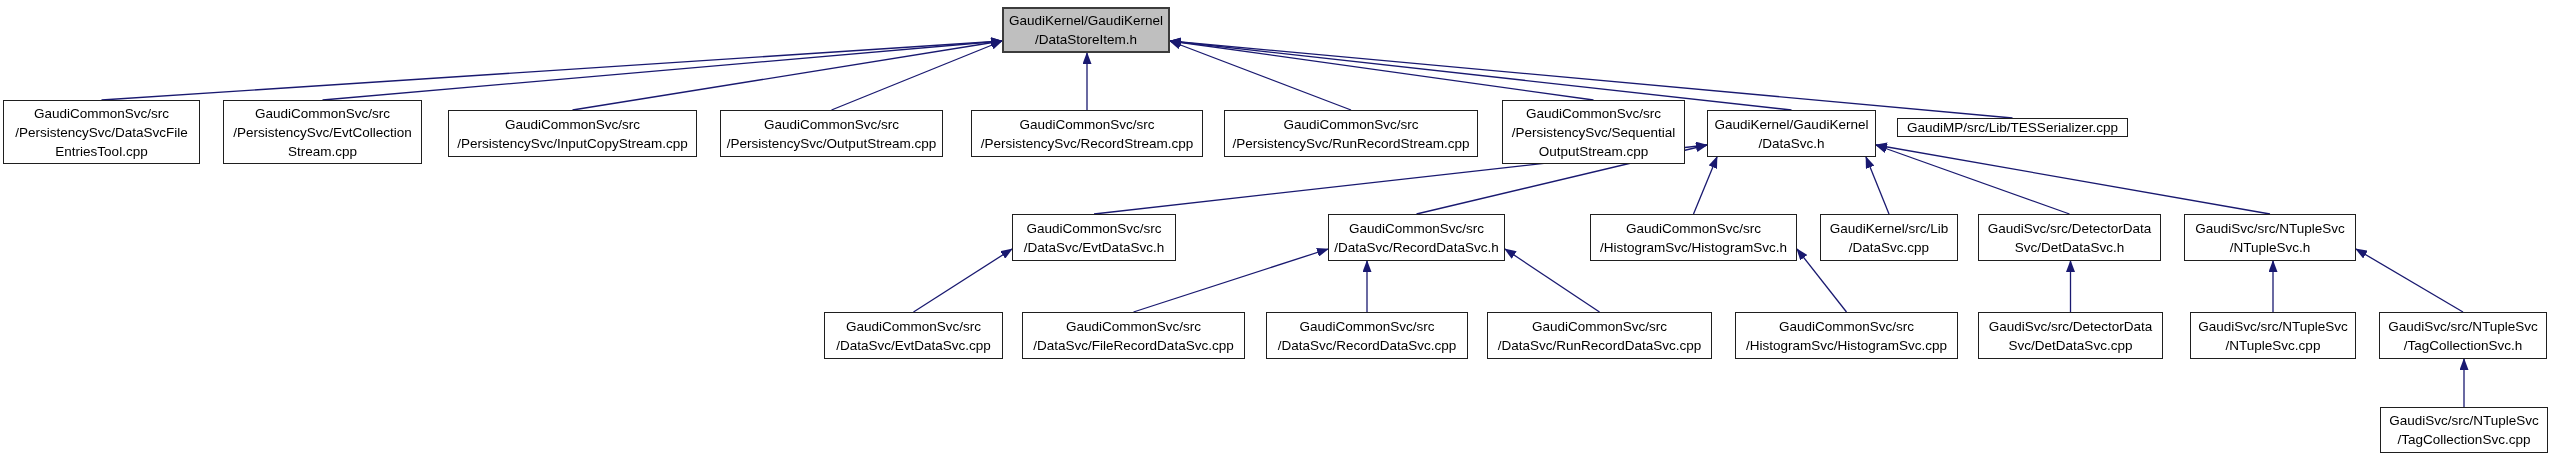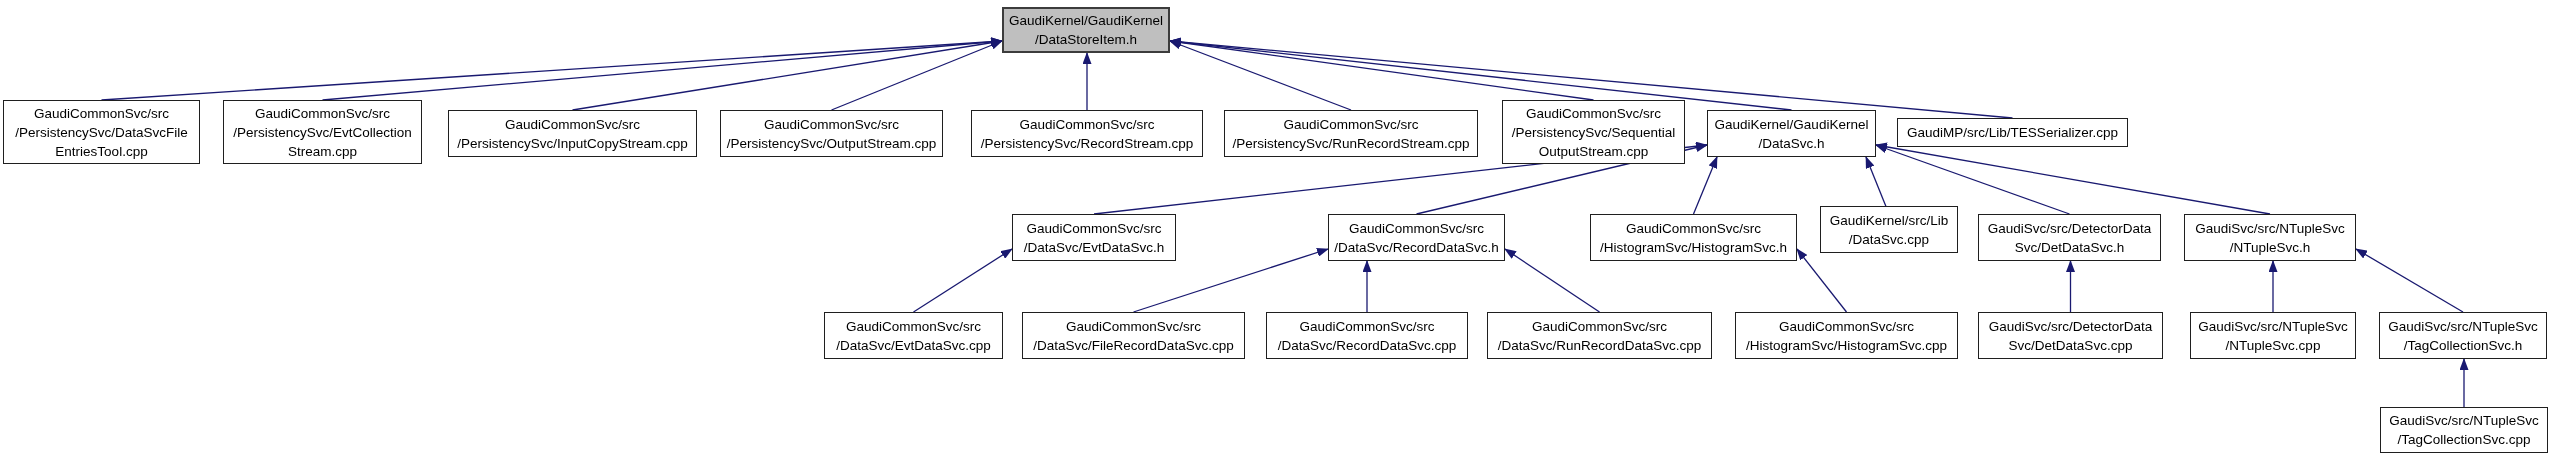--- a/index.html
+++ b/index.html
@@ -65,29 +65,29 @@
 /PersistencySvc/OutputStream.cpp</div>
   <div class="node" style="left:971px;top:110px;width:232px;height:47px">GaudiCommonSvc/src
 /PersistencySvc/RecordStream.cpp</div>
   <div class="node" style="left:1224px;top:110px;width:254px;height:47px">GaudiCommonSvc/src
 /PersistencySvc/RunRecordStream.cpp</div>
   <div class="node" style="left:1502px;top:100px;width:183px;height:64px">GaudiCommonSvc/src
 /PersistencySvc/Sequential
 OutputStream.cpp</div>
   <div class="node" style="left:1707px;top:110px;width:169px;height:47px">GaudiKernel/GaudiKernel
 /DataSvc.h</div>
-  <div class="node" style="left:1897px;top:118px;width:231px;height:29px">GaudiMP/src/Lib/TESSerializer.cpp</div>
+  <div class="node" style="left:1897px;top:118px;width:231px;height:19px">GaudiMP/src/Lib/TESSerializer.cpp</div>
 
   <div class="node" style="left:1012px;top:214px;width:164px;height:47px">GaudiCommonSvc/src
 /DataSvc/EvtDataSvc.h</div>
   <div class="node" style="left:1328px;top:214px;width:177px;height:47px">GaudiCommonSvc/src
 /DataSvc/RecordDataSvc.h</div>
   <div class="node" style="left:1590px;top:214px;width:207px;height:47px">GaudiCommonSvc/src
 /HistogramSvc/HistogramSvc.h</div>
-  <div class="node" style="left:1820px;top:206px;width:138px;height:47px">GaudiKernel/src/Lib
+  <div class="node" style="left:1820px;top:214px;width:138px;height:47px">GaudiKernel/src/Lib
 /DataSvc.cpp</div>
   <div class="node" style="left:1978px;top:214px;width:183px;height:47px">GaudiSvc/src/DetectorData
 Svc/DetDataSvc.h</div>
   <div class="node" style="left:2184px;top:214px;width:172px;height:47px">GaudiSvc/src/NTupleSvc
 /NTupleSvc.h</div>
 
   <div class="node" style="left:824px;top:312px;width:179px;height:47px">GaudiCommonSvc/src
 /DataSvc/EvtDataSvc.cpp</div>
   <div class="node" style="left:1022px;top:312px;width:223px;height:47px">GaudiCommonSvc/src
 /DataSvc/FileRecordDataSvc.cpp</div>

